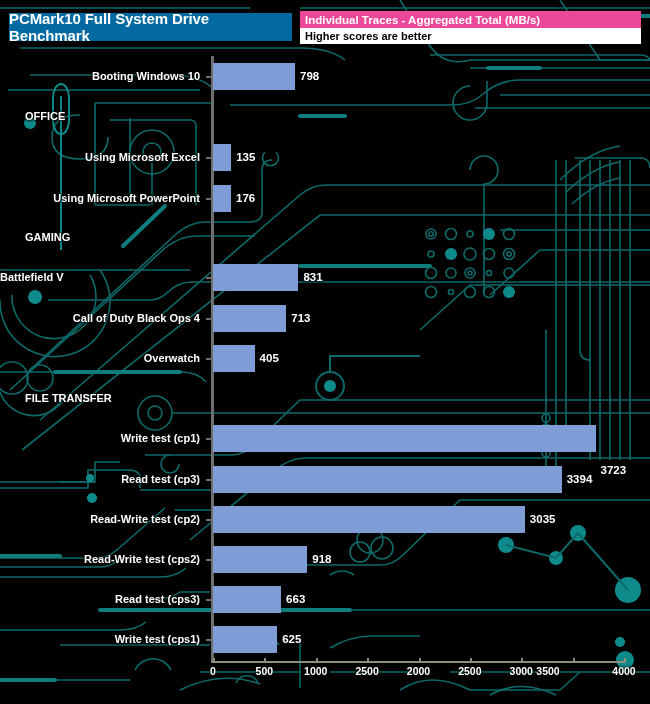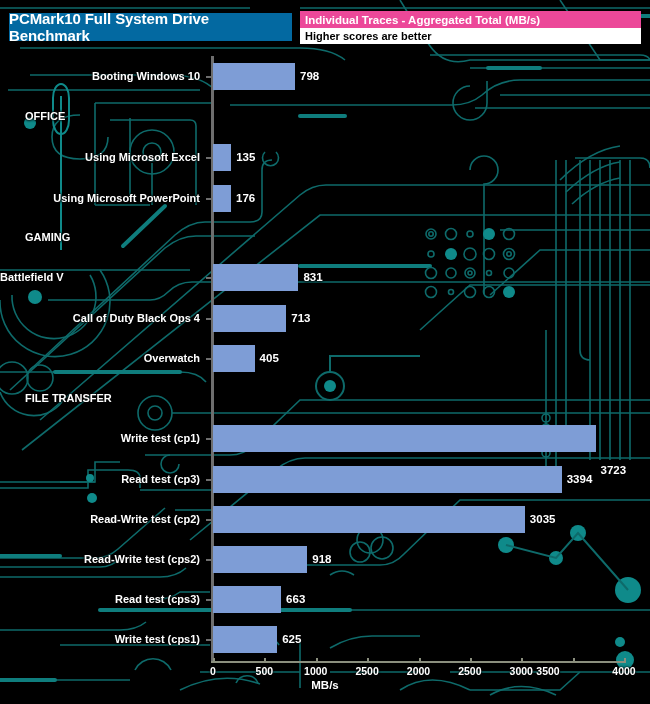--- a/index.html
+++ b/index.html
@@ -323,16 +323,15 @@
         <div class="xtick-lab" style="left: 418.5px;">2000</div>
         <div class="tickh" style="left: 469.875px;"></div>
         <div class="xtick-lab" style="left: 469.875px;">2500</div>
         <div class="tickh" style="left: 521.25px;"></div>
         <div class="xtick-lab" style="left: 521.25px;">3000</div>
         <div class="tickh" style="left: 572.625px;"></div>
         <div class="xtick-lab" style="left: 548px;">3500</div>
         <div class="tickh" style="left: 624px;"></div>
         <div class="xtick-lab" style="left: 624px;">4000</div>
       </div>
-    <div class="xaxis-title">MB/s</div>
   </div>
 
 </div>
 
 </body></html>

